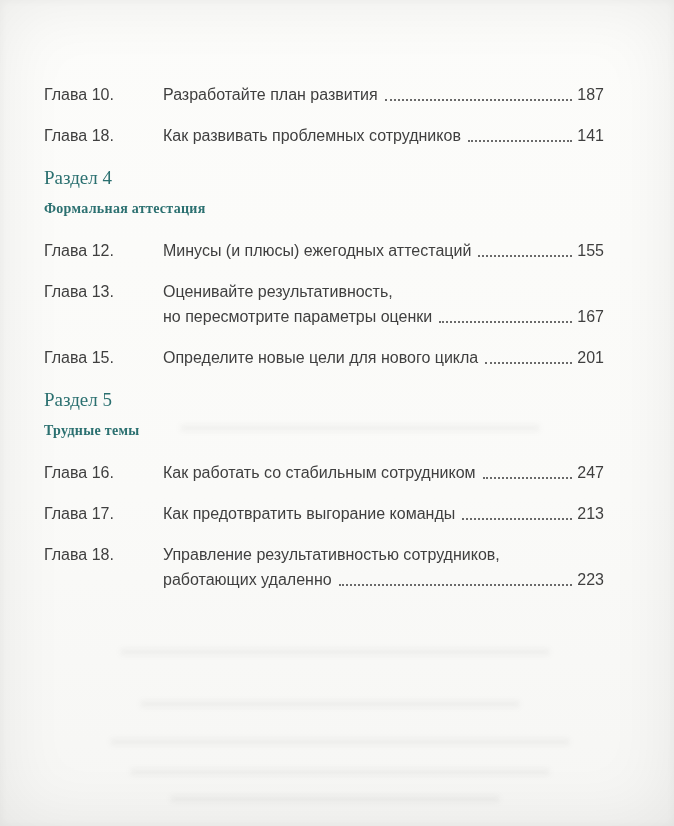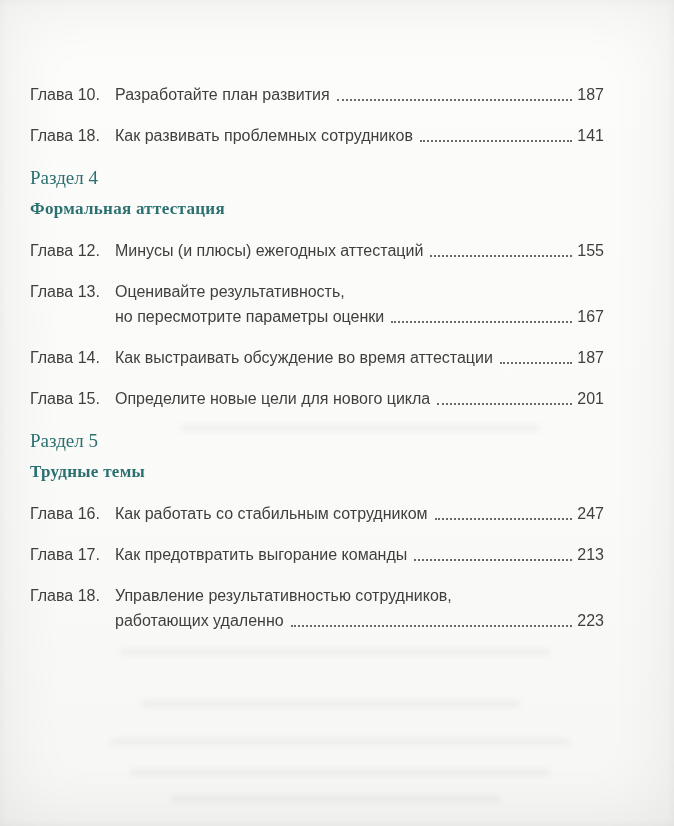--- a/index.html
+++ b/index.html
@@ -16,36 +16,37 @@
     color: #3f3f3f;
   }
   .page {
     position: absolute;
     inset: 0;
     box-shadow: inset 0 0 70px rgba(0,0,0,0.07), inset 0 0 10px rgba(0,0,0,0.04);
     background: linear-gradient(180deg, #fcfcfa 0%, #fafaf8 60%, #f6f6f4 100%);
   }
   .toc {
     position: relative;
-    padding: 84px 70px 0 30px;
+    padding: 84px 70px 0 44px;
     z-index: 2;
   }
   .toc-entry {
     display: flex;
     margin-bottom: 20px;
     font-size: 16px;
     line-height: 21px;
   }
   .chapter {
     flex: 0 0 85px;
     white-space: nowrap;
   }
   .entry-lines {
     flex: 1 1 auto;
     min-width: 0;
+    margin-left: 34px;
   }
   .line {
     display: flex;
     align-items: baseline;
   }
   .line + .line {
     margin-top: 4px;
     text-align: right;
   }
   .title {
@@ -67,21 +68,21 @@
     margin: 6px 0 18px 0;
     font-family: "Liberation Serif", serif;
     color: #2b7070;
   }
   .section-label {
     font-size: 19px;
     line-height: 24px;
     margin-bottom: 6px;
   }
   .section-title {
-    font-size: 17px;
+    font-size: 14px;
     line-height: 26px;
     font-weight: bold;
     letter-spacing: 0.3px;
   }
   
   .showthrough {
     position: absolute;
     inset: 0;
     z-index: 1;
     filter: blur(2.5px);
@@ -153,30 +154,20 @@
           <span class="title">Оценивайте результативность,</span>
         </div>
         <div class="line">
           <span class="title">но пересмотрите параметры оценки</span>
           <span class="leader"></span>
           <span class="pagenum">167</span>
         </div>
       </div>
     </div>
 
-    <div class="toc-entry">
-      <span class="chapter">Глава 14.</span>
-      <div class="entry-lines">
-        <div class="line">
-          <span class="title">Как выстраивать обсуждение во время аттестации</span>
-          <span class="leader"></span>
-          <span class="pagenum">187</span>
-        </div>
-      </div>
-    </div>
 
     <div class="toc-entry">
       <span class="chapter">Глава 15.</span>
       <div class="entry-lines">
         <div class="line">
           <span class="title">Определите новые цели для нового цикла</span>
           <span class="leader"></span>
           <span class="pagenum">201</span>
         </div>
       </div>

